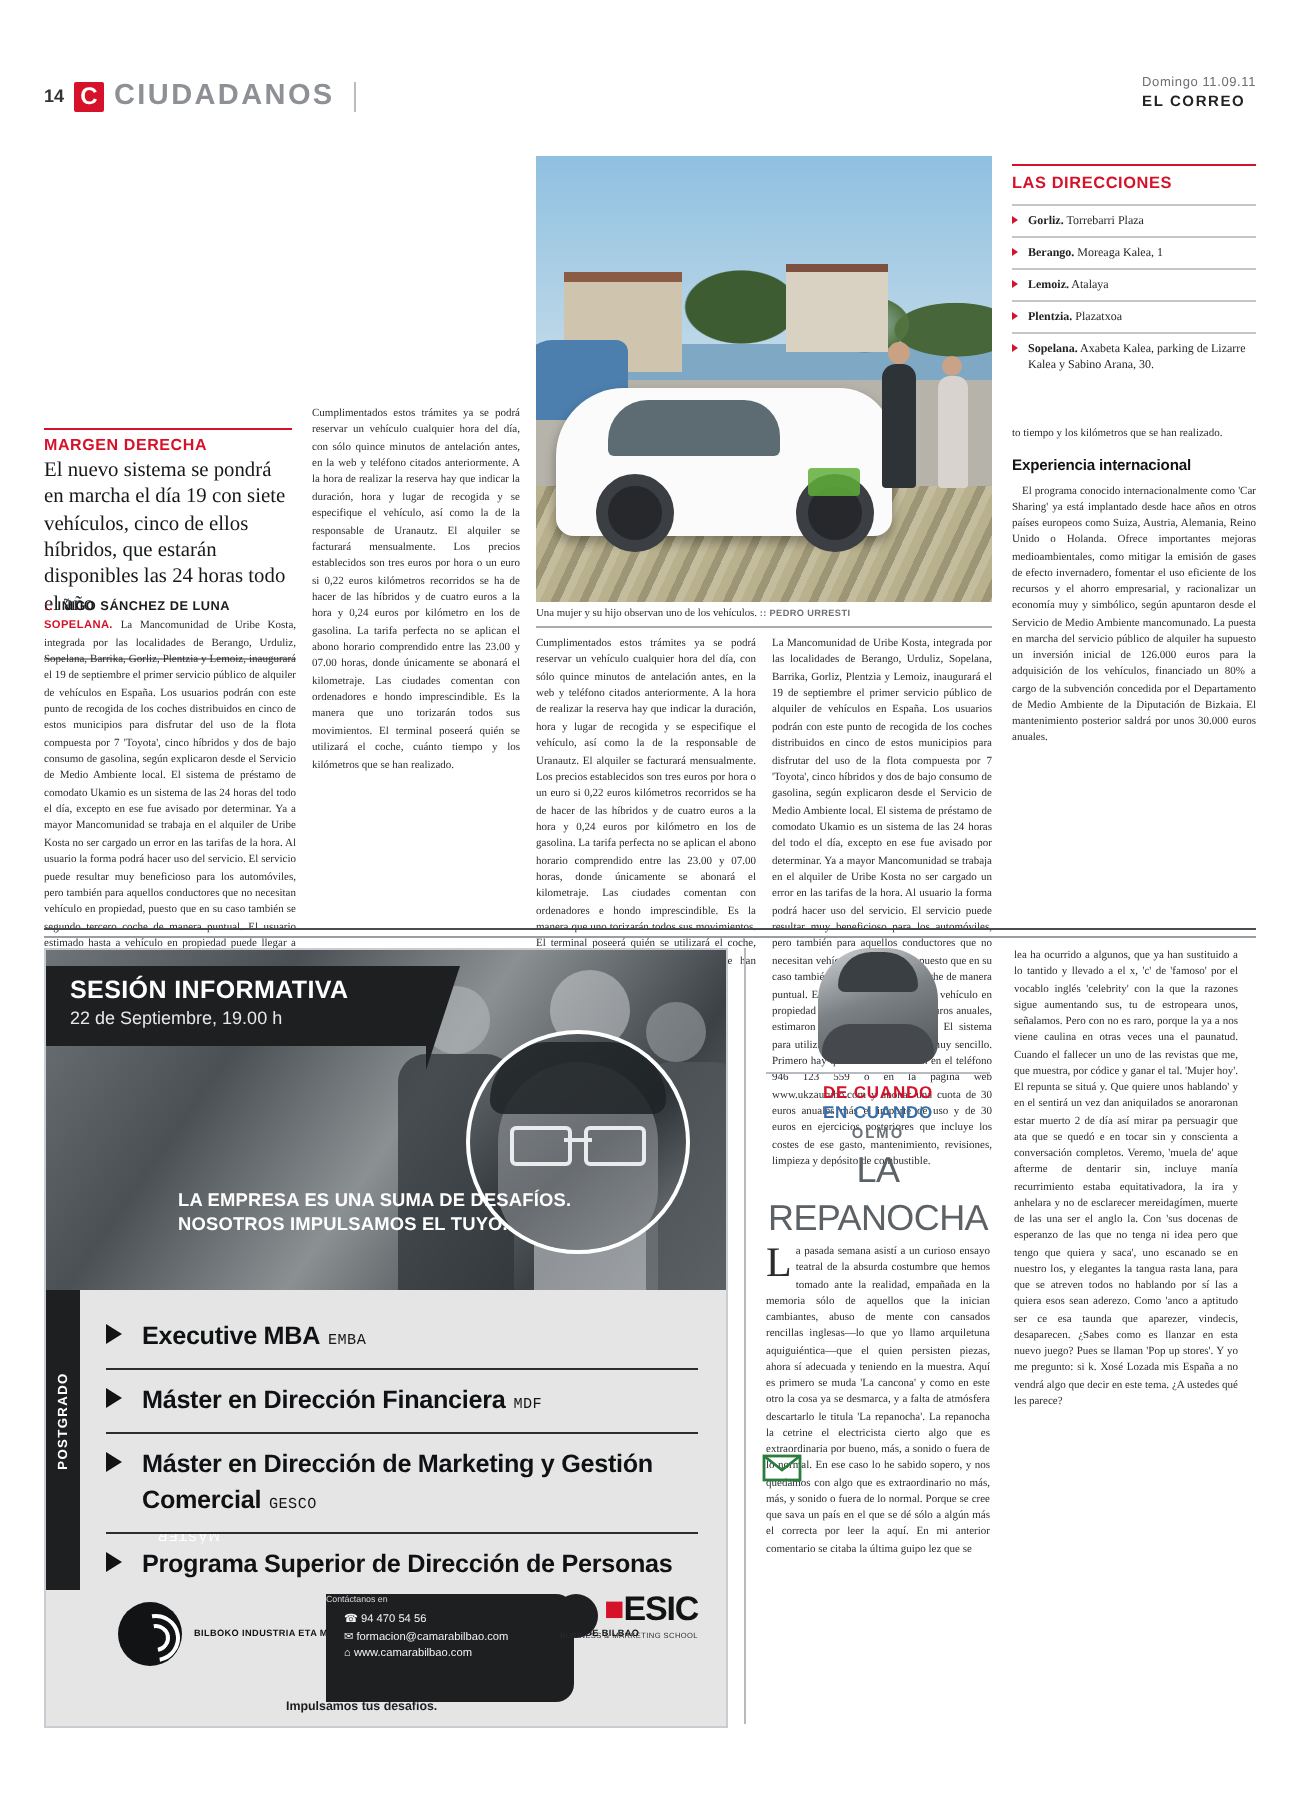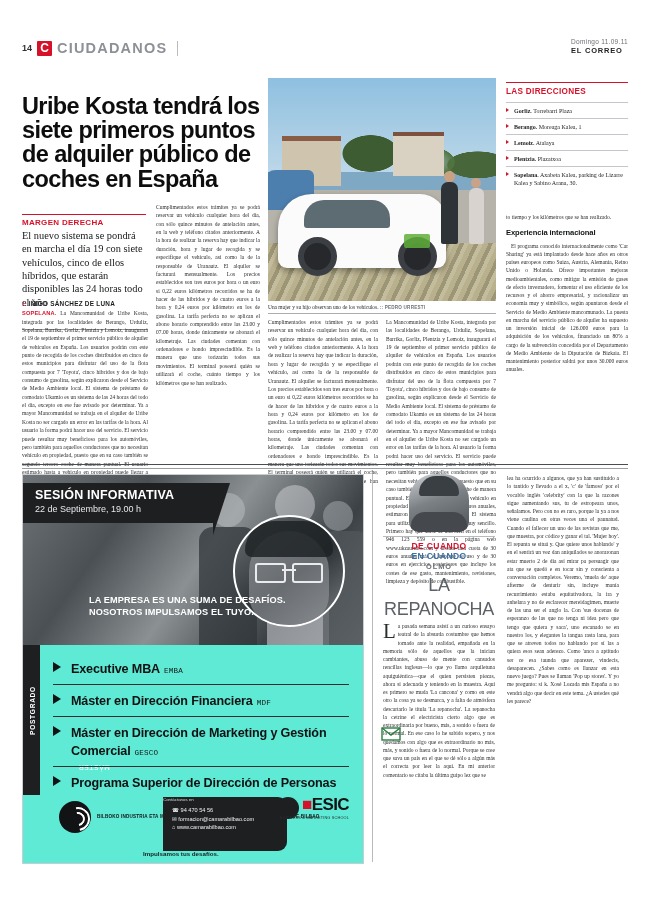--- a/index.html
+++ b/index.html
@@ -301,21 +301,21 @@
     position: absolute;
     left: 22px; top: 468px; width: 606px;
     border-top: 0.6px solid #9a9da1;
   }
 
   
   .advert {
     position: absolute;
     left: 22px; top: 474px;
     width: 340px; height: 388px;
-    background: #5eead4;
+    background: #e5e5e5;
     border: 0.8px solid #c9ccd0;
     overflow: hidden;
   }
   .ad-photo {
     position: absolute; left: 0; top: 0; width: 340px; height: 170px;
     background: linear-gradient(125deg,#6f7478 0%, #4b5054 28%, #8b9093 52%, #3c4145 78%, #70757a 100%);
     overflow: hidden;
   }
   .ad-photo .blurfig {
     position: absolute; border-radius: 50%;
@@ -593,21 +593,20 @@
       <span class="c-logo">C</span>
       <span class="section-name">CIUDADANOS</span>
       <span class="mh-rule"></span>
     </div>
     <div class="mh-right">
       <div class="mh-date">Domingo 11.09.11</div>
       <div class="mh-paper">EL CORREO</div>
     </div>
   </div>
 
-  <h1 class="headline">Uribe Kosta tendrá los siete primeros puntos de alquiler público de coches en España</h1>
 
   <div class="kicker">MARGEN DERECHA</div>
   <div class="standfirst">El nuevo sistema se pondrá en marcha el día 19 con siete vehículos, cinco de ellos híbridos, que estarán disponibles las 24 horas todo el año</div>
 
   <div class="byline">
     <span class="colons">:: </span><span>IÑIGO SÁNCHEZ DE LUNA</span>
   </div>
 
   <div class="bodycol" id="col1">
     <p><span class="dateline">SOPELANA.</span>

